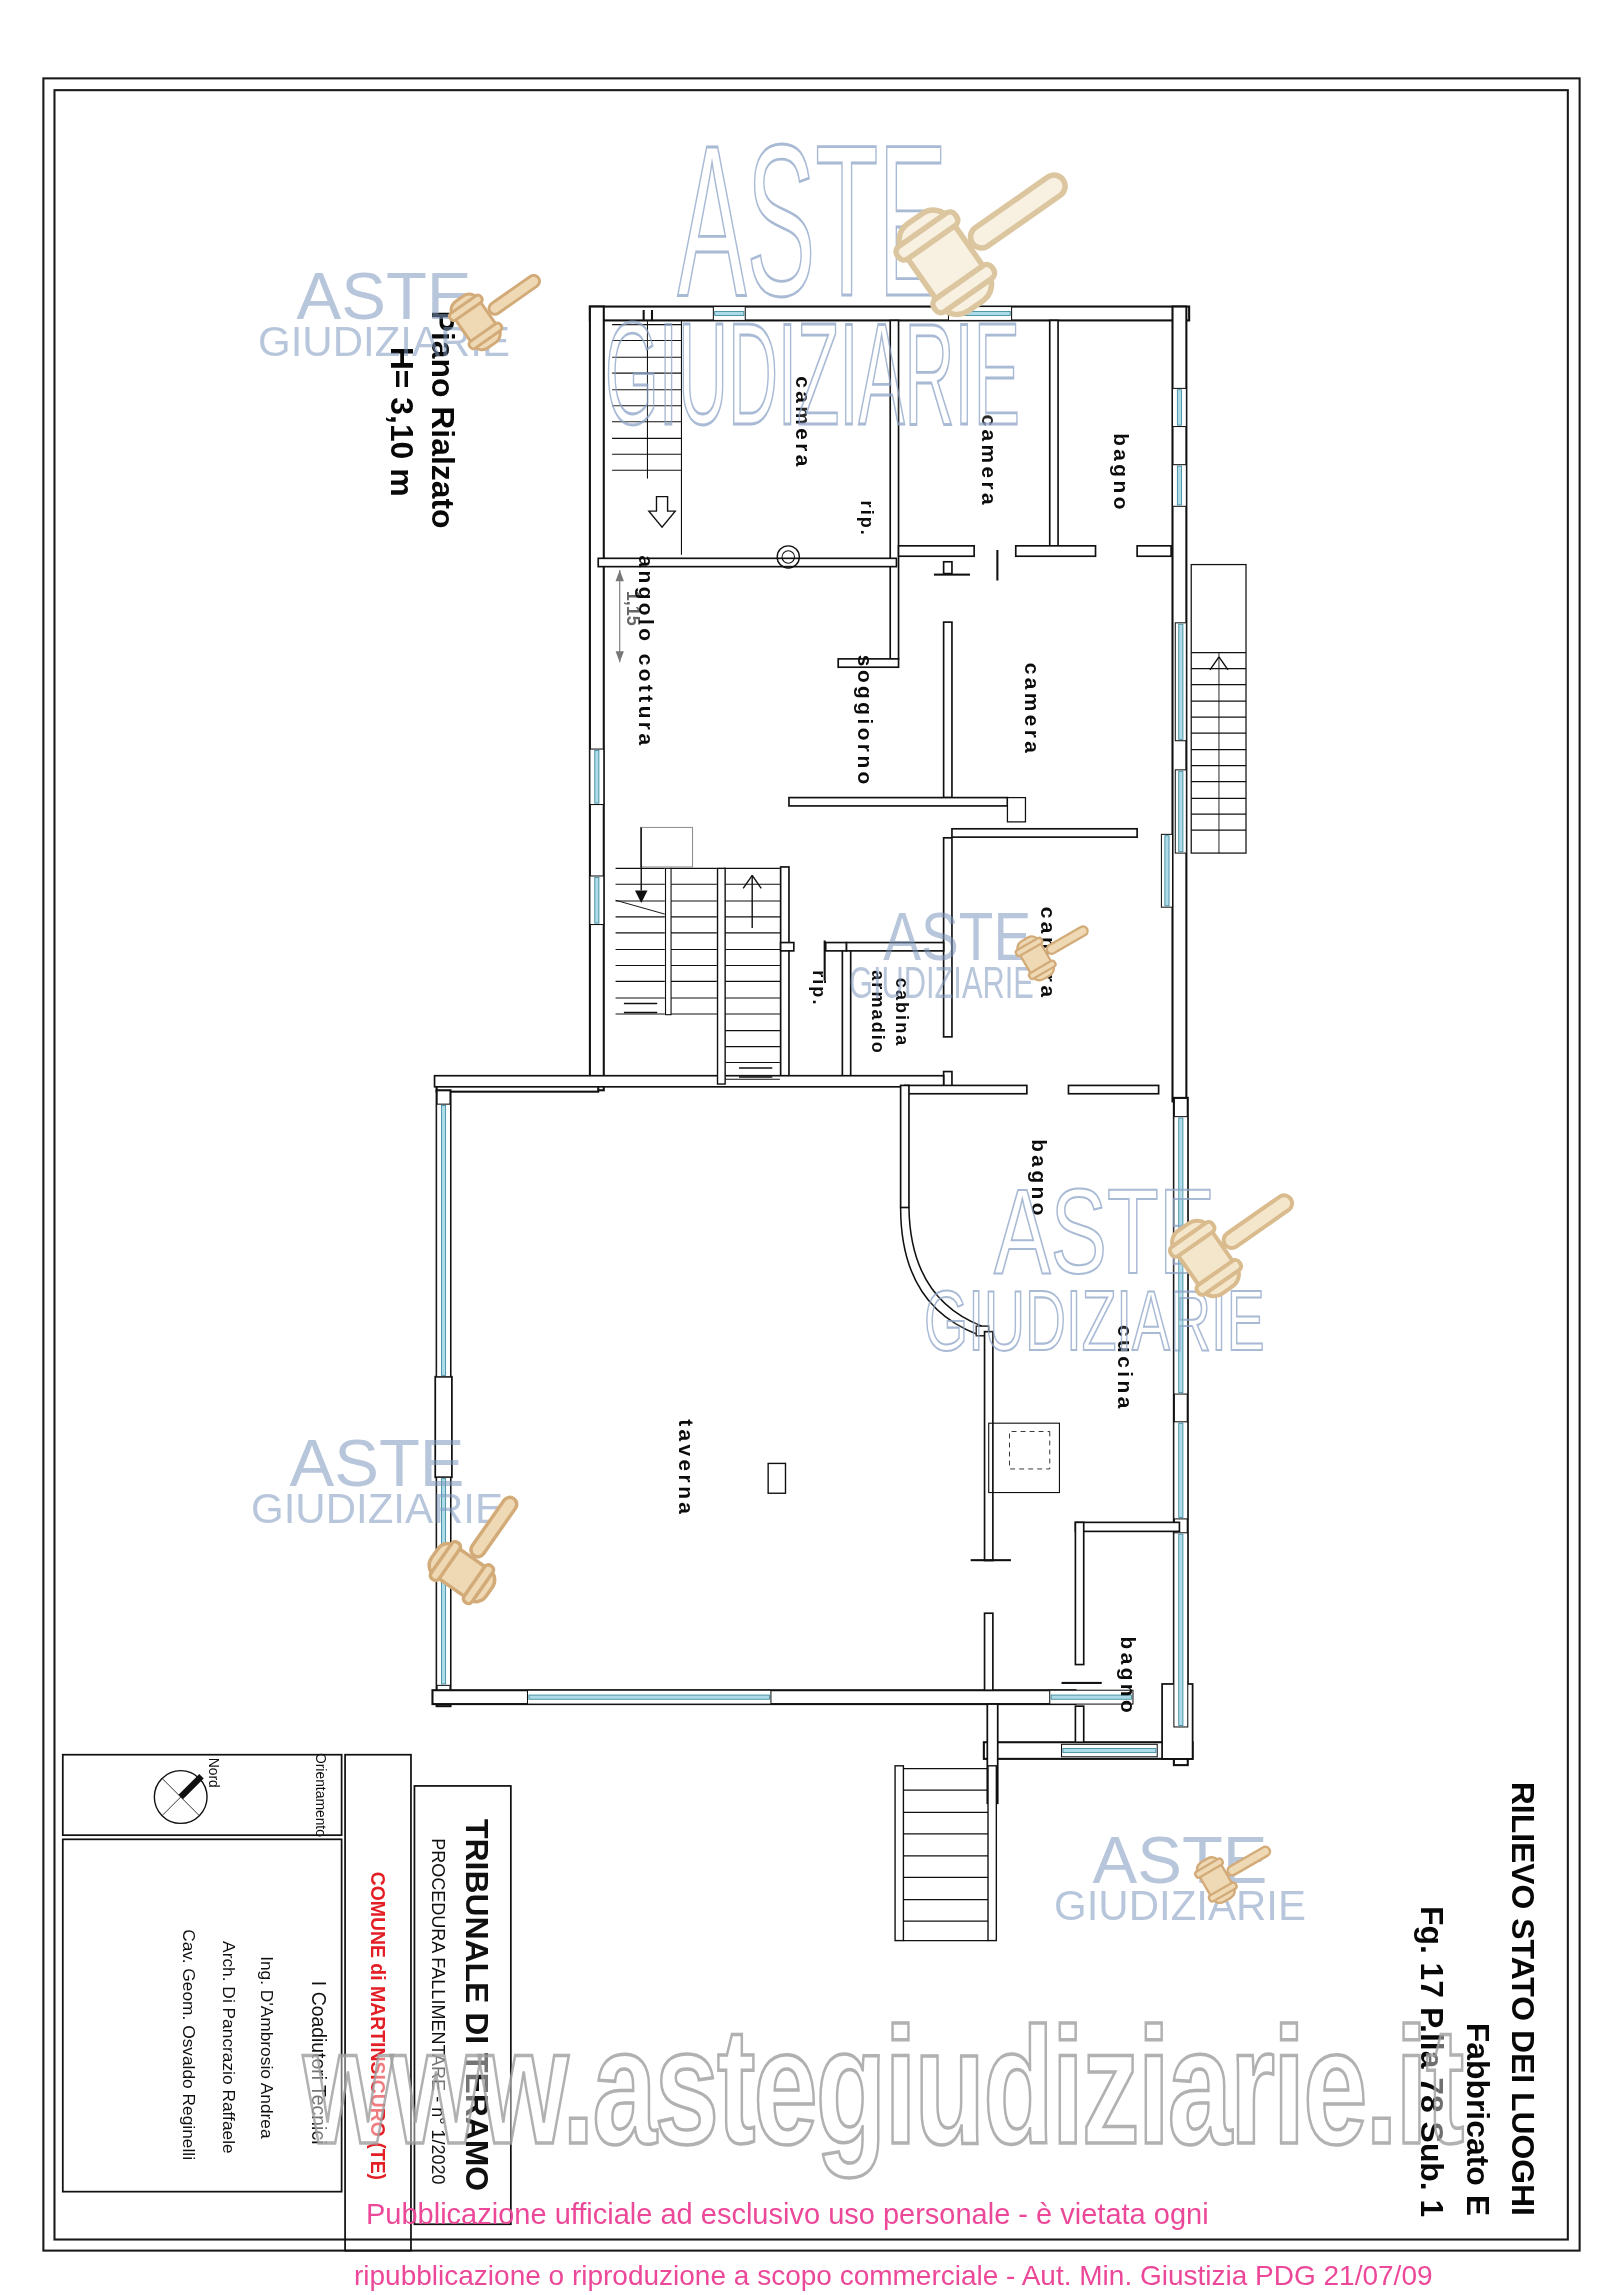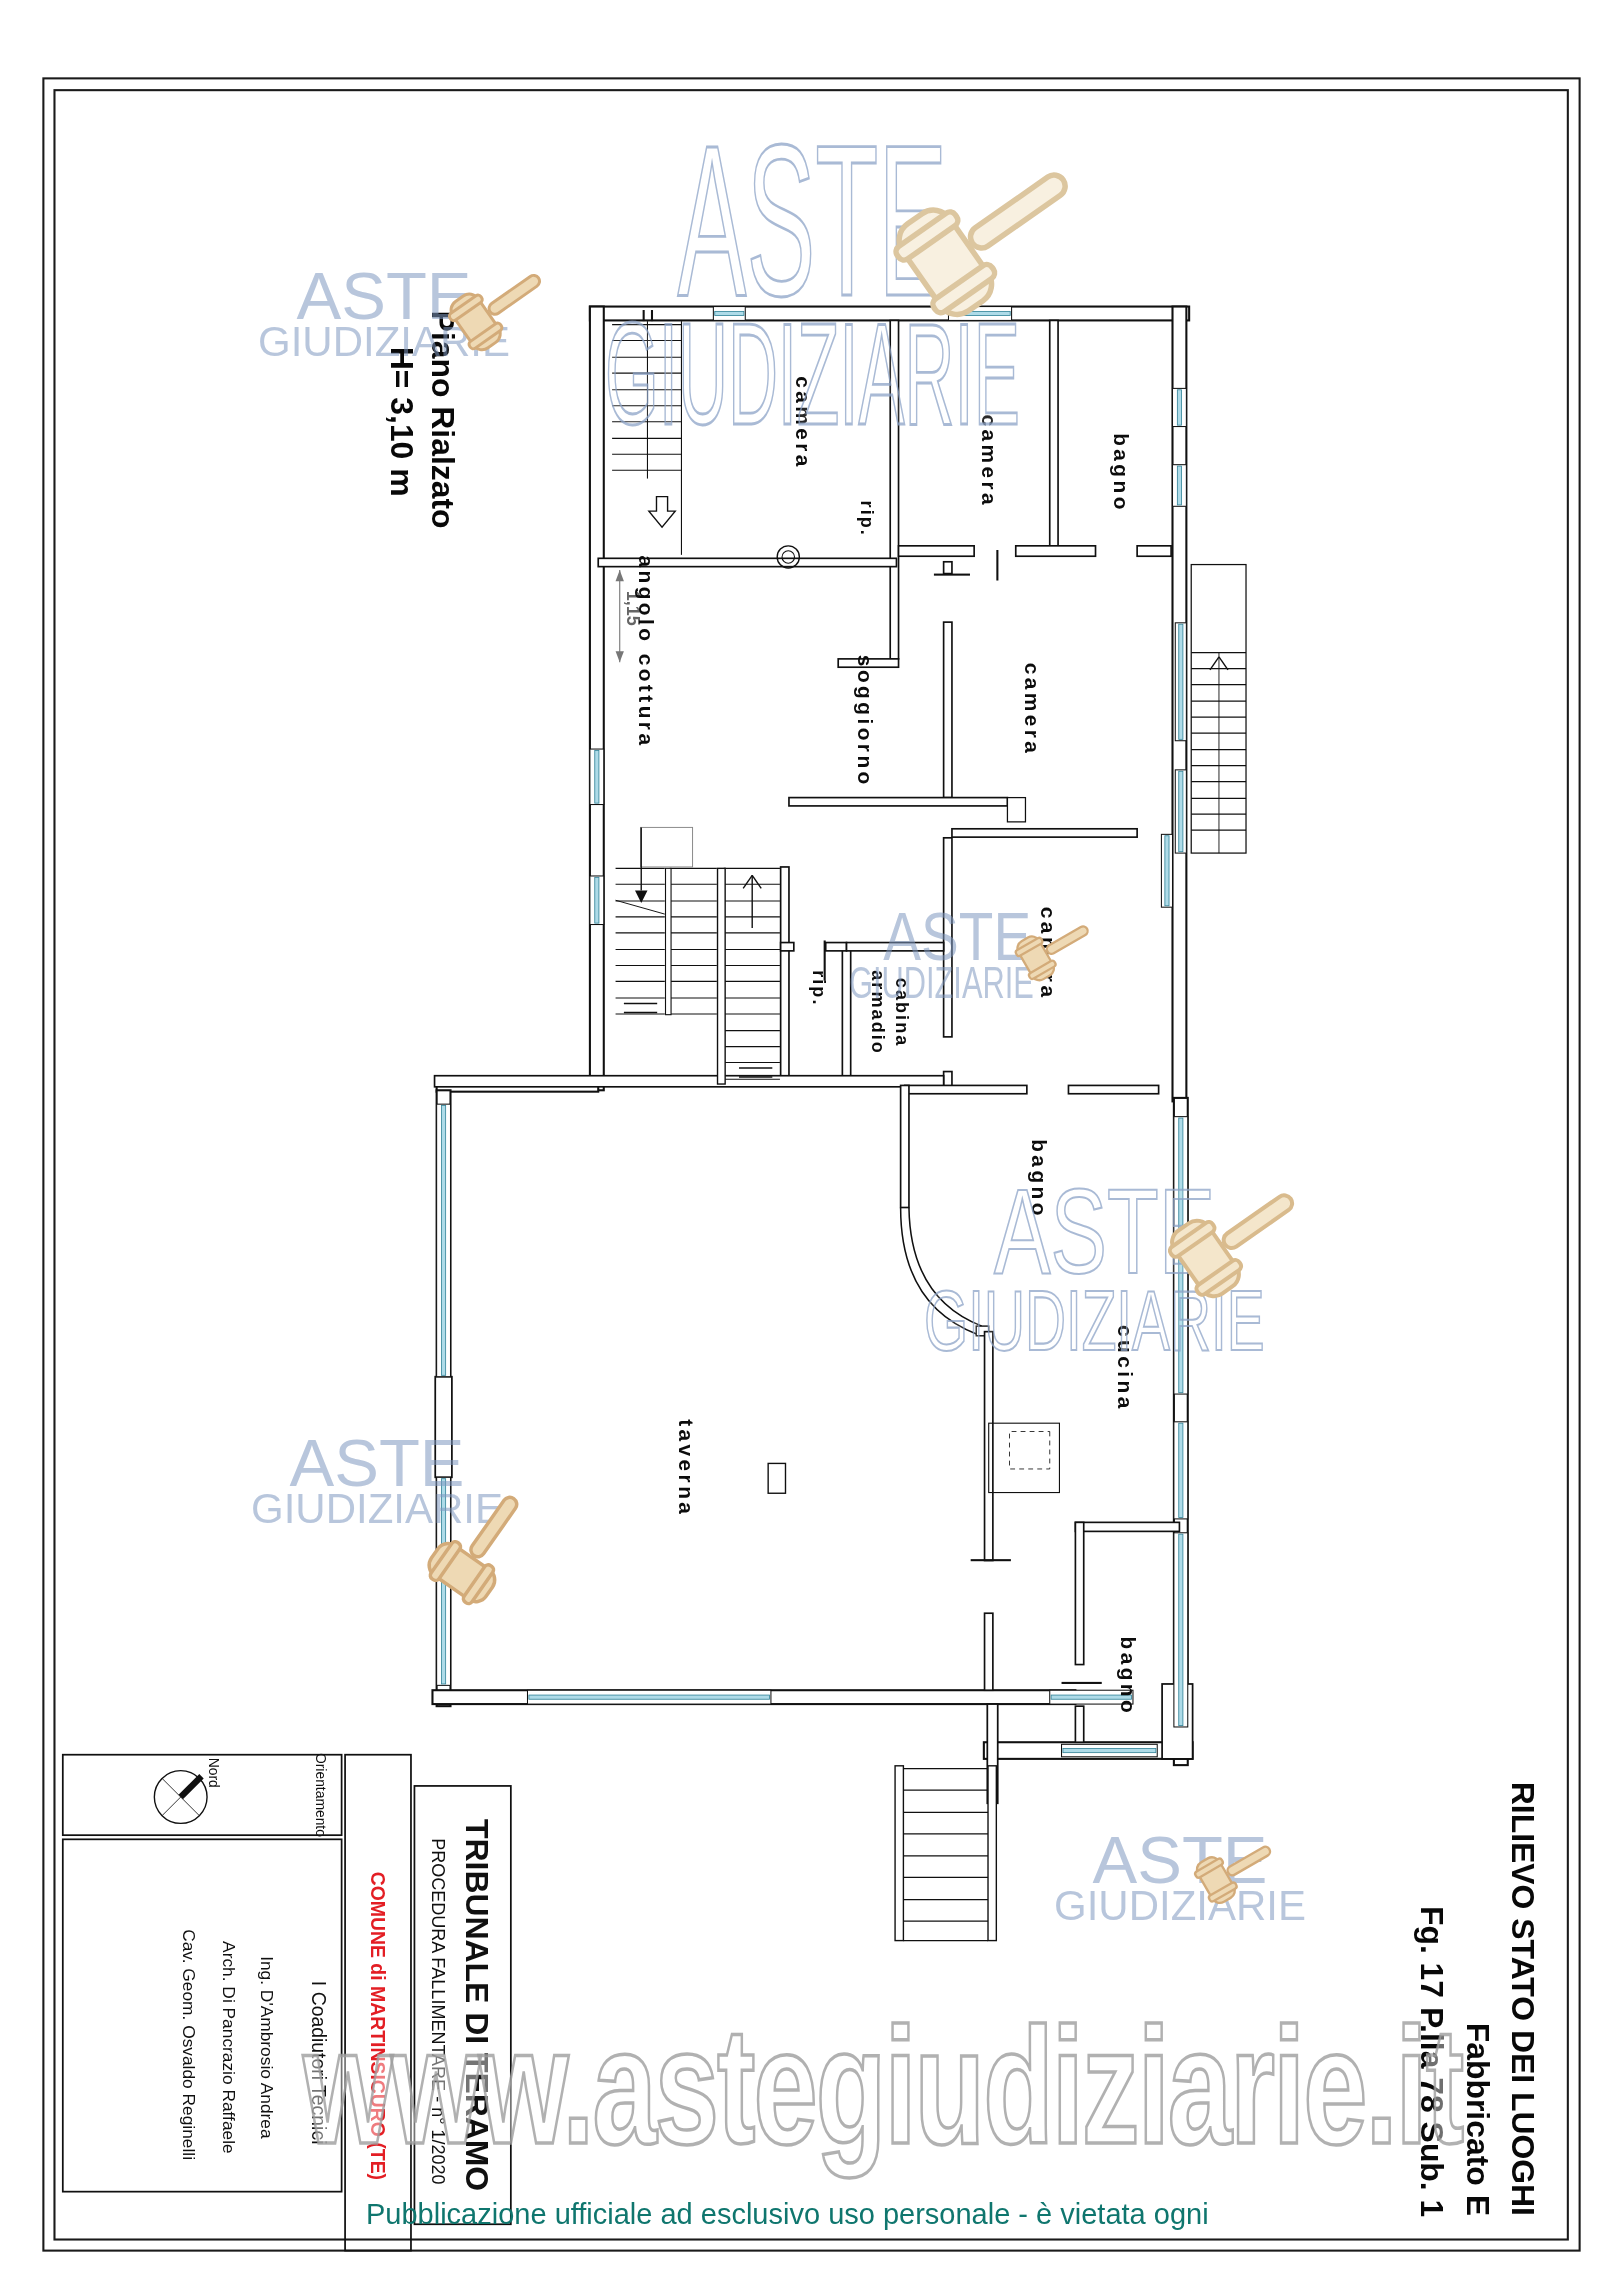--- a/index.html
+++ b/index.html
@@ -14,21 +14,21 @@
   .bigtitle{font-weight:bold;font-size:46px;fill:#080808;}
   .tb{fill:#101010;}
   
   .wm{position:absolute;line-height:1;white-space:nowrap;pointer-events:none;text-align:center;}
   .wm-solid{color:rgba(125,152,192,0.55);}
   .wm-outline{color:rgba(255,255,255,0.12);-webkit-text-stroke:2.8px rgba(140,163,199,0.75);}
   .wm span{display:block;transform-origin:0 0;}
   .urlwm{position:absolute;left:303px;top:1992px;font-size:165px;font-weight:bold;
          color:rgba(255,255,255,0.42);-webkit-text-stroke:3.5px rgba(158,158,158,0.8);
          transform:scaleX(0.70);transform-origin:0 0;letter-spacing:-2.8px;pointer-events:none;}
-  .footer-line{position:absolute;color:#0f766e;white-space:nowrap;}
+  .footer-line{position:absolute;color:#ec4899;white-space:nowrap;}
   .gavel{position:absolute;pointer-events:none;}
 </style>
 </head>
 <body>
 
 <div class="page">
 
   <div class="sheet">
   <svg width="2295" height="1623" viewBox="0 0 3309 2339">
 
@@ -380,15 +380,16 @@
       <rect x="16" y="10" width="26" height="48" rx="9"></rect>
       <rect x="13" y="16" width="32" height="7" rx="3"></rect>
       <rect x="13" y="45" width="32" height="7" rx="3"></rect>
       <rect x="44" y="29" width="50" height="10" rx="5"></rect>
     </g>
   </svg>
 
   <div class="urlwm">www.astegiudiziarie.it</div>
 
   <div class="footer-line" style="left:366px;top:2198px;font-size:29px;">Pubblicazione ufficiale ad esclusivo uso personale - è vietata ogni</div>
+  <div class="footer-line" style="left:354px;top:2260px;font-size:28px;">ripubblicazione o riproduzione a scopo commerciale - Aut. Min. Giustizia PDG 21/07/09</div>
 
 </div>
 
 
 </body></html>

